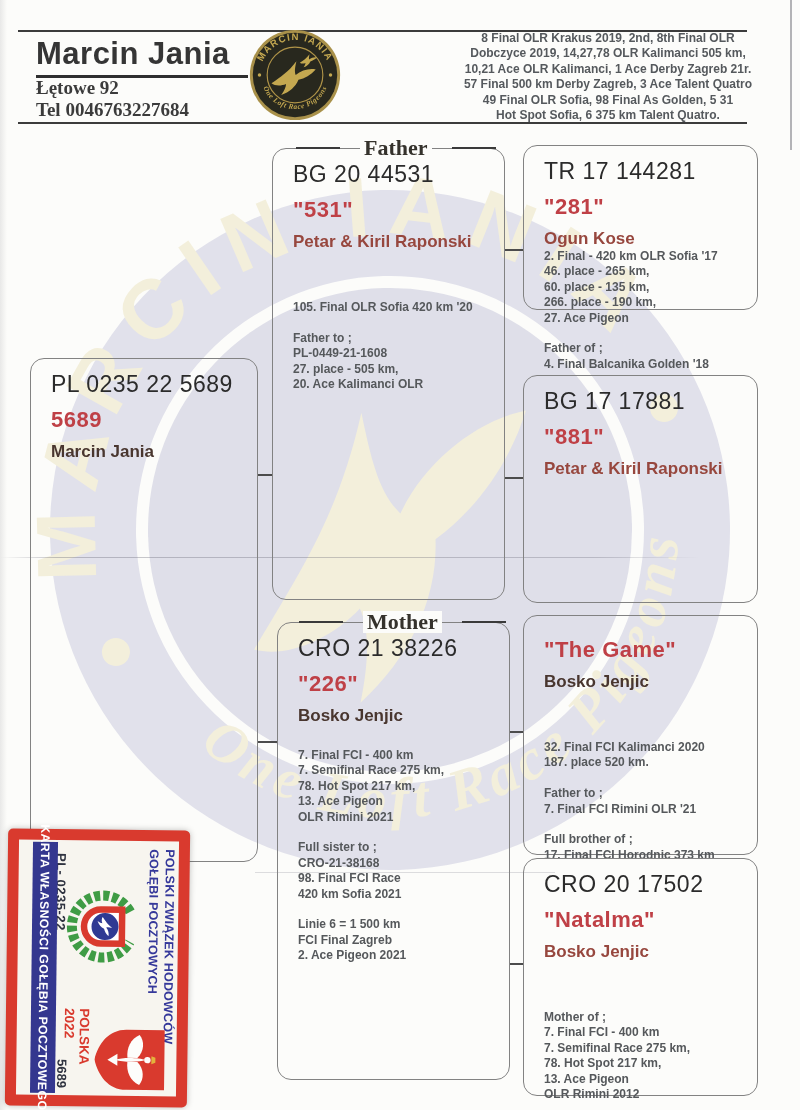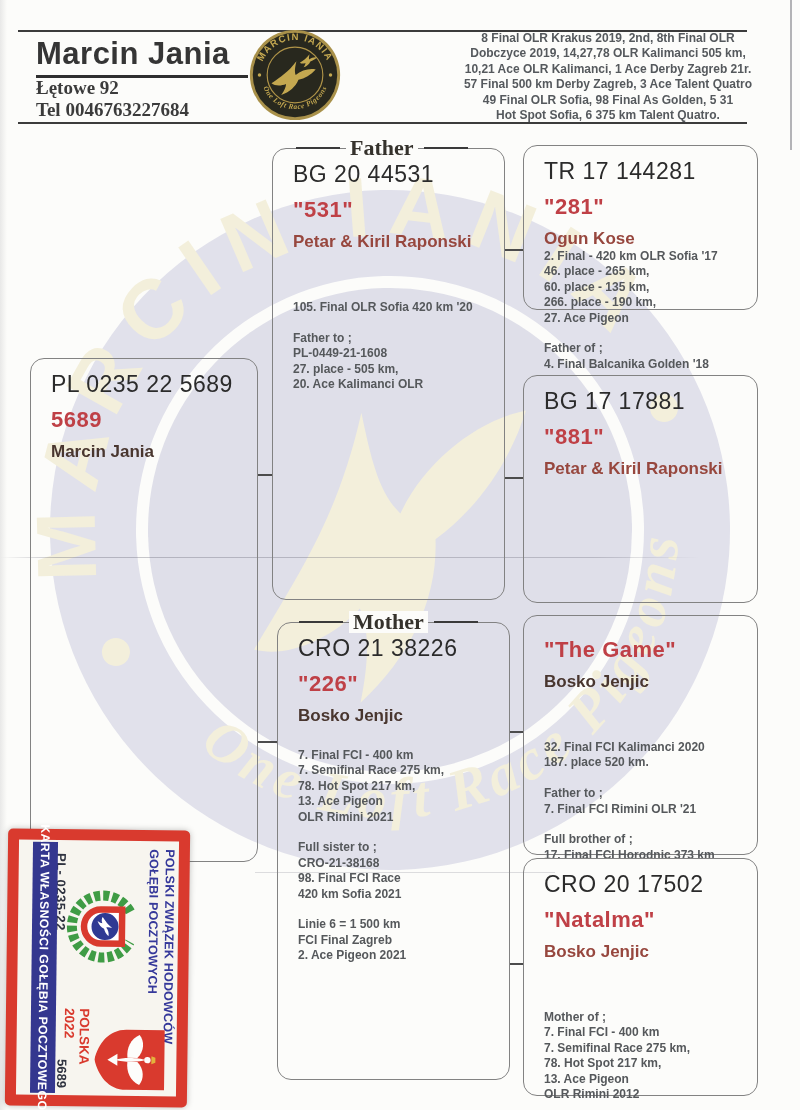--- a/index.html
+++ b/index.html
@@ -31,21 +31,21 @@
   .box-gp1{left:523px;top:145px;width:235px;height:165px;}
   .box-gp2{left:523px;top:375px;width:235px;height:228px;}
   .box-gp3{left:523px;top:615px;width:235px;height:240px;}
   .box-gp4{left:523px;top:858px;width:235px;height:238px;}
   .ring{font-size:23px;color:#2b2b2b;letter-spacing:.5px;}
   .bird-name{font-size:22px;font-weight:bold;color:#bf4046;margin-top:9px;letter-spacing:.5px;}
   .breeder{font-size:17px;font-weight:bold;color:#97473e;margin-top:9px;}
   .breeder.dark{color:#49362f;}
   .results{font-size:12px;font-weight:bold;color:#55585b;line-height:15.4px;white-space:pre-line;}
   .mt-sm{margin-top:0}.mt-md{margin-top:22px}.mt-lg{margin-top:48px}
-  .branch-label{position:absolute;z-index:3;display:flex;align-items:center;gap:6px;
+  .branch-label{position:absolute;z-index:3;display:flex;align-items:center;gap:20px;
         font-family:"Liberation Serif",serif;font-weight:bold;font-size:22px;color:#35322c;}
   .branch-label .dash{width:44px;height:2px;background:#3a3a3a;}
   .branch-label .word{background:#fcfcfa;padding:0 4px;line-height:22px;}
   .label-father{left:296px;top:137px;}
   .label-mother{left:299px;top:611px;}
   .connector{position:absolute;height:2px;background:#4c4c4c;z-index:1;}
   
   .crease{position:absolute;height:1px;z-index:1;pointer-events:none;}
   .crease.c1{left:0;top:557px;width:700px;
         background:linear-gradient(90deg,rgba(0,0,0,0),rgba(95,95,110,.35) 8%,rgba(95,95,110,.3) 85%,rgba(0,0,0,0));}

